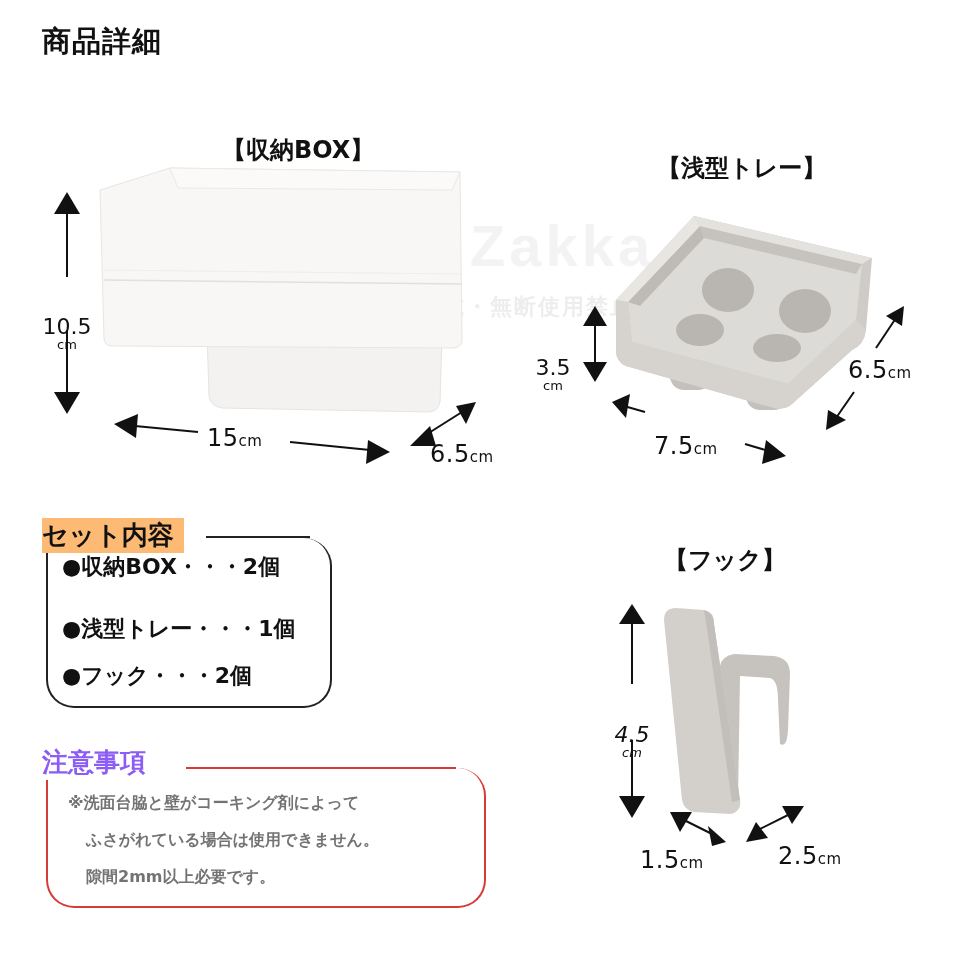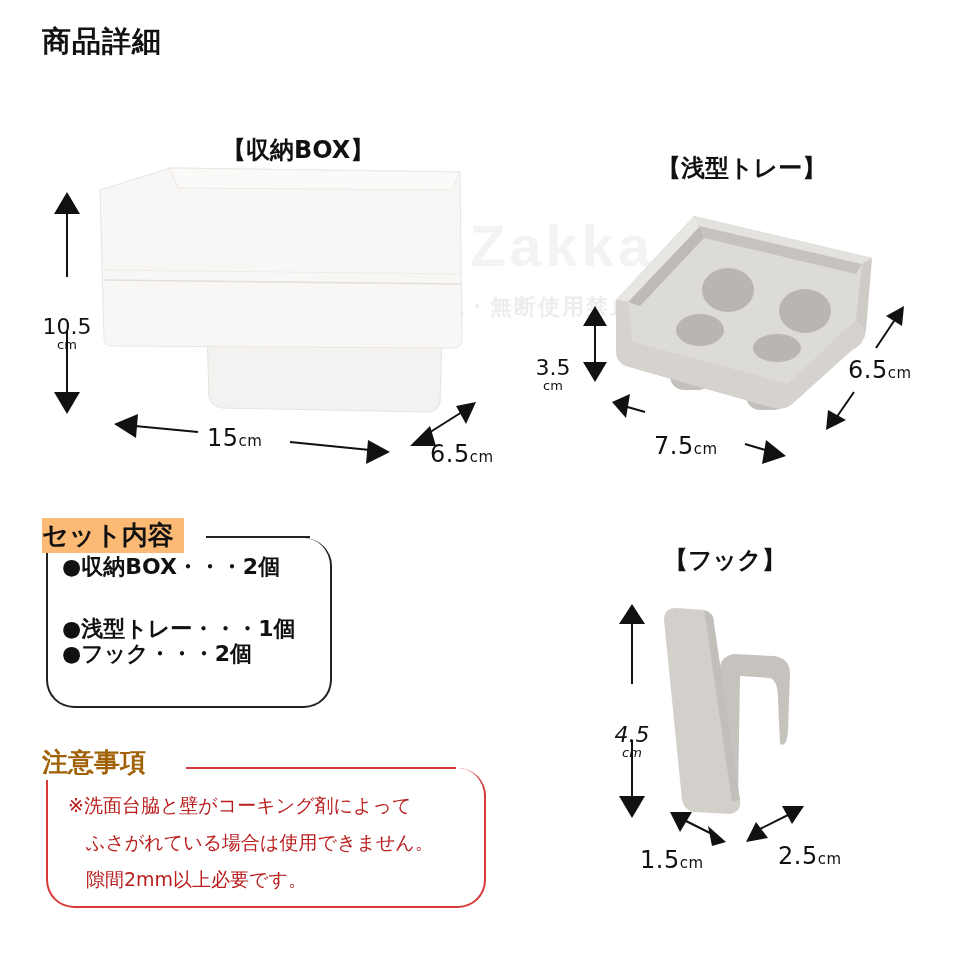--- a/index.html
+++ b/index.html
@@ -13,23 +13,23 @@
   .dim-v { text-align: center; line-height: 1.0; margin-top: 32px; }
   .dim-v .num { font-size: 22px; display: block; }
   .dim-v .unit { font-size: 13px; display: block; }
   svg { position: absolute; left: 0; top: 0; overflow: visible; }
   .box-frame { border: 2px solid #222; border-radius: 28px; }
   .set-box { left: 46px; top: 538px; width: 282px; height: 168px; border-top: none; border-top-left-radius: 0; }
   .set-title { left: 42px; top: 518px; font-size: 26px; font-weight: bold; background: #fdba74; padding-right: 10px; }
   .set-line { left: 206px; top: 536px; width: 104px; height: 2px; background: #222; }
   .set-item { font-size: 22px; font-weight: bold; left: 62px; white-space: nowrap; }
   .caution-box { left: 46px; top: 768px; width: 436px; height: 138px; border-color: #d83a3a; border-top: none; border-top-left-radius: 0; }
-  .caution-title { left: 42px; top: 745px; font-size: 26px; font-weight: bold; color: #a16207; background: #fff; padding-right: 8px; }
+  .caution-title { left: 42px; top: 745px; font-size: 26px; font-weight: bold; color: #8b5cf6; background: #fff; padding-right: 8px; }
   .caution-line { left: 186px; top: 767px; width: 270px; height: 2px; background: #d83a3a; }
-  .caution-text { color: #b91c1c; font-size: 19px; font-weight: normal; white-space: nowrap; }
+  .caution-text { color: #737373; font-size: 16px; font-weight: bold; white-space: nowrap; }
   .watermark1 { left: 275px; top: 212px; font-size: 58px; font-weight: bold; color: rgba(200,200,200,0.22); letter-spacing: 4px; font-family: "Liberation Sans", sans-serif; }
   .watermark2 { left: 370px; top: 292px; font-size: 22px; font-weight: bold; color: rgba(190,190,190,0.28); letter-spacing: 2px; }
 </style>
 </head>
 <body>
 
 <div class="abs page-title">商品詳細</div>
 
 <div class="abs watermark1">Smile Zakka</div>
 <div class="abs watermark2">無断転載・無断使用禁止</div>
@@ -131,21 +131,21 @@
 </svg>
 <div class="abs dim" style="left:848px; top:356px;">
   <span>6.5</span><span class="unit">cm</span>
 </div>
 
 <div class="abs box-frame set-box"></div>
 <div class="abs set-line"></div>
 <div class="abs set-title">セット内容</div>
 <div class="abs set-item" style="top:552px;">●収納BOX・・・2個</div>
 <div class="abs set-item" style="top:614px;">●浅型トレー・・・1個</div>
-<div class="abs set-item" style="top:639px;text-align:center;">●フック・・・2個</div>
+<div class="abs set-item" style="top:661px;text-align:center;">●フック・・・2個</div>
 
 <div class="abs section-title" style="left:664px; top:544px;">【フック】</div>
 
 <svg width="980" height="980">
 
   <path d="M720 666 Q722 656 734 654 L774 656 Q790 658 790 674 L788 730 Q787 748 780 744 L778 700 Q778 680 770 678 L740 676 L738 800 L722 802 Z" fill="#c6c3be"></path>
 
   <path d="M664 620 Q664 608 676 608 L704 610 Q714 612 714 624 L740 800 Q742 812 730 814 L694 812 Q684 810 682 800 Z" fill="#d3d0cc"></path>
   <path d="M704 610 Q714 612 714 624 L740 800 L732 802 L706 622 Z" fill="#c2bfba"></path>
 </svg>

